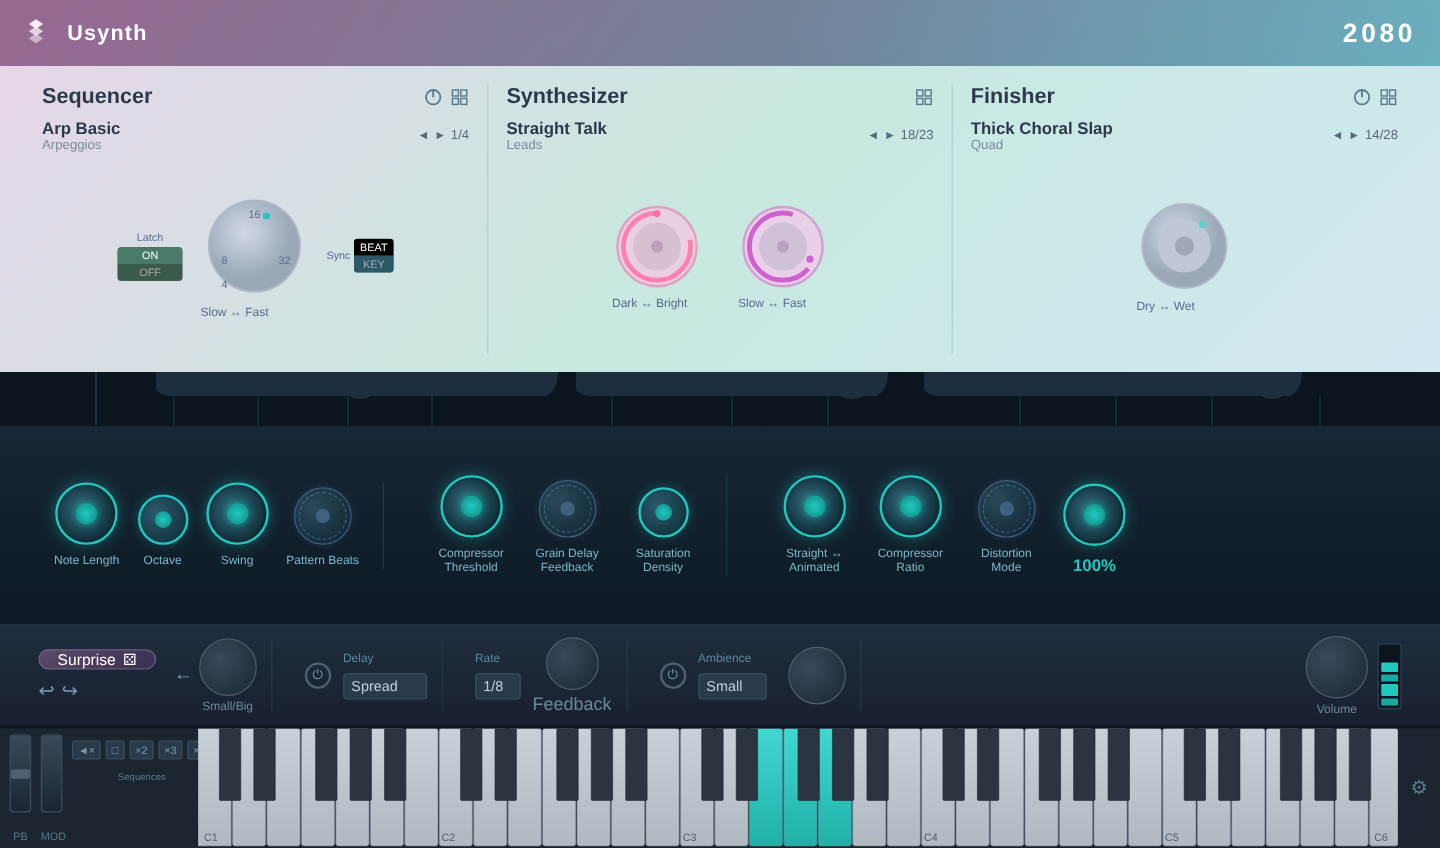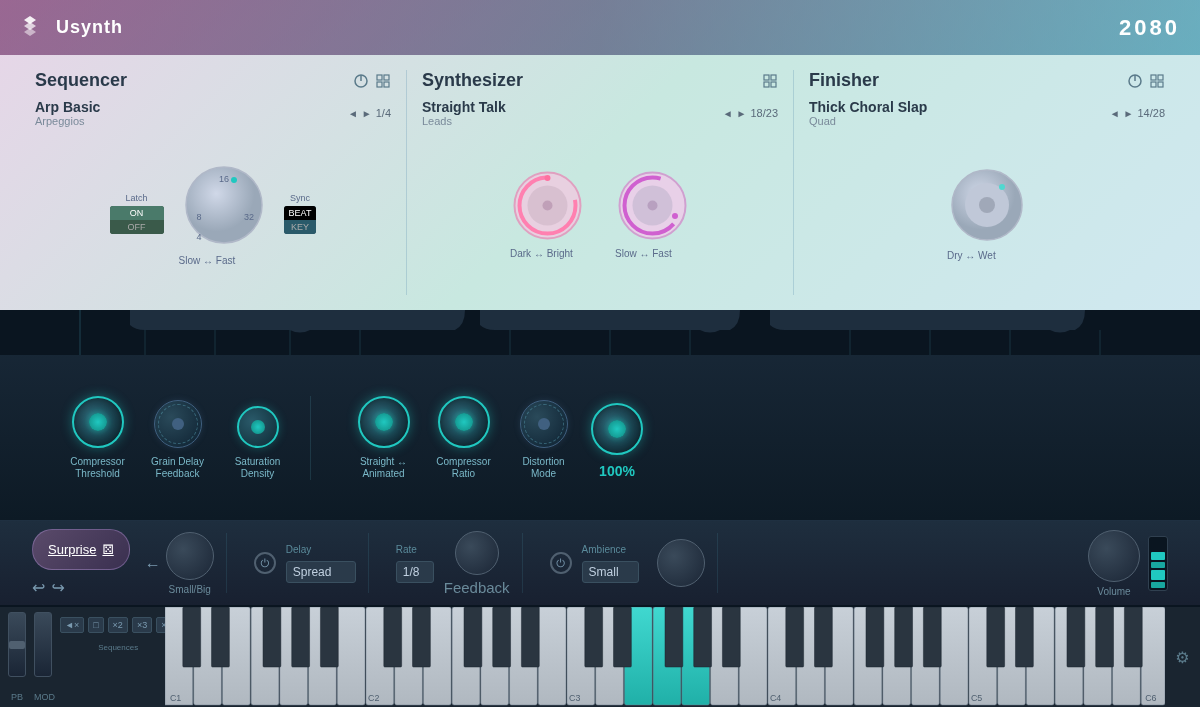--- a/index.html
+++ b/index.html
@@ -197,21 +197,21 @@
     .toggle-off {
       background: #3a5a4a;
       color: #aaa;
       font-size: 9px;
       padding: 2px 4px;
       text-align: center;
     }
 
     .sync-control {
       display: flex;
-      flex-direction: column;
+      flex-direction: row;
       align-items: center;
       gap: 3px;
     }
 
     .sync-label { font-size: 9px; color: #5a6a8a; }
 
     .sync-btns {
       background: #2a4a5a;
       border-radius: 3px;
       overflow: hidden;
@@ -370,27 +370,26 @@
       padding: 0 20px;
       gap: 15px;
       border-top: 1px solid rgba(100,200,220,0.1);
     }
 
     .surprise-btn {
       background: linear-gradient(135deg, #5a4a6a, #3a3050);
       border: 1px solid rgba(180,150,220,0.4);
       border-radius: 20px;
       color: white;
-      padding: 12px 15px;
+      padding: 0 15px;
       font-size: 13px;
       cursor: pointer;
       display: flex;
       align-items: center;
       gap: 6px;
-      text-decoration: underline;
     }
 
     .arrow-left {
       color: #7a9ab0;
       font-size: 16px;
       cursor: pointer;
     }
 
     .bottom-knob {
       width: 48px;
@@ -843,20 +842,38 @@
       <line x1="690" y1="20" x2="690" y2="45" stroke="rgba(80,180,200,0.2)" stroke-width="1"></line>
       <line x1="850" y1="20" x2="850" y2="45" stroke="rgba(80,180,200,0.2)" stroke-width="1"></line>
       <line x1="930" y1="20" x2="930" y2="45" stroke="rgba(80,180,200,0.2)" stroke-width="1"></line>
       <line x1="1010" y1="20" x2="1010" y2="45" stroke="rgba(80,180,200,0.2)" stroke-width="1"></line>
       <line x1="1100" y1="20" x2="1100" y2="45" stroke="rgba(80,180,200,0.2)" stroke-width="1"></line>
     </svg>
   </div>
 
   <div class="controls-section">
 
+    <div class="controls-group" style="flex: 0 0 auto;">
+      <div class="ctrl-knob-wrap">
+        <div class="teal-knob"></div>
+        <span class="ctrl-label">Note Length</span>
+      </div>
+      <div class="ctrl-knob-wrap">
+        <div class="teal-knob-sm"></div>
+        <span class="ctrl-label">Octave</span>
+      </div>
+      <div class="ctrl-knob-wrap">
+        <div class="teal-knob"></div>
+        <span class="ctrl-label">Swing</span>
+      </div>
+      <div class="ctrl-knob-wrap">
+        <div class="dotted-knob"></div>
+        <span class="ctrl-label">Pattern Beats</span>
+      </div>
+    </div>
 
     <div class="controls-group" style="flex: 0 0 auto; margin-left: 20px;">
       <div class="ctrl-knob-wrap">
         <div class="teal-knob"></div>
         <span class="ctrl-label">Compressor Threshold</span>
       </div>
       <div class="ctrl-knob-wrap">
         <div class="dotted-knob"></div>
         <span class="ctrl-label">Grain Delay Feedback</span>
       </div>

